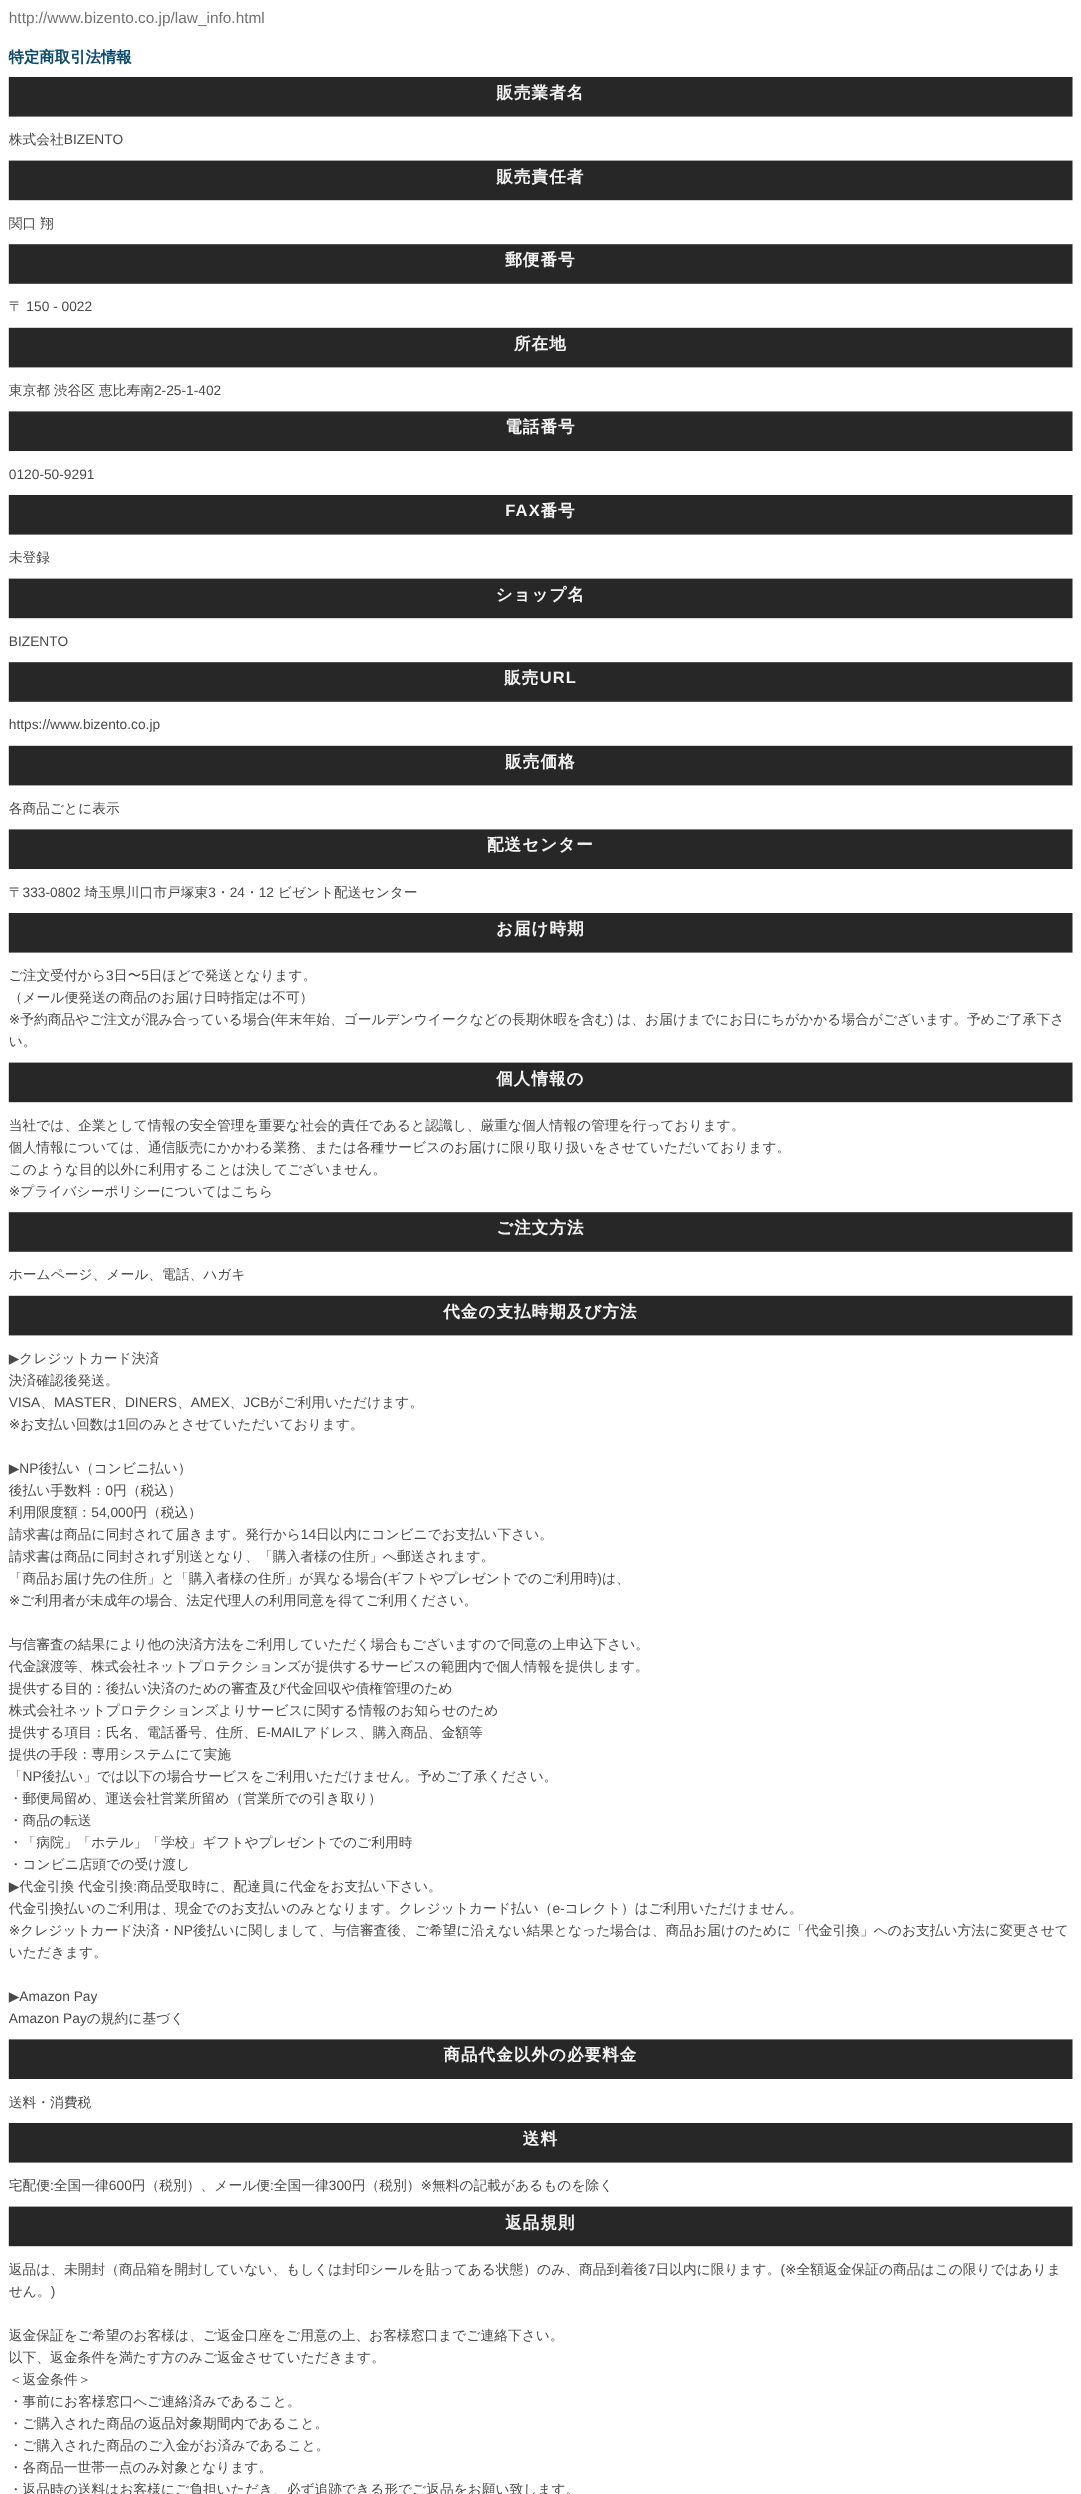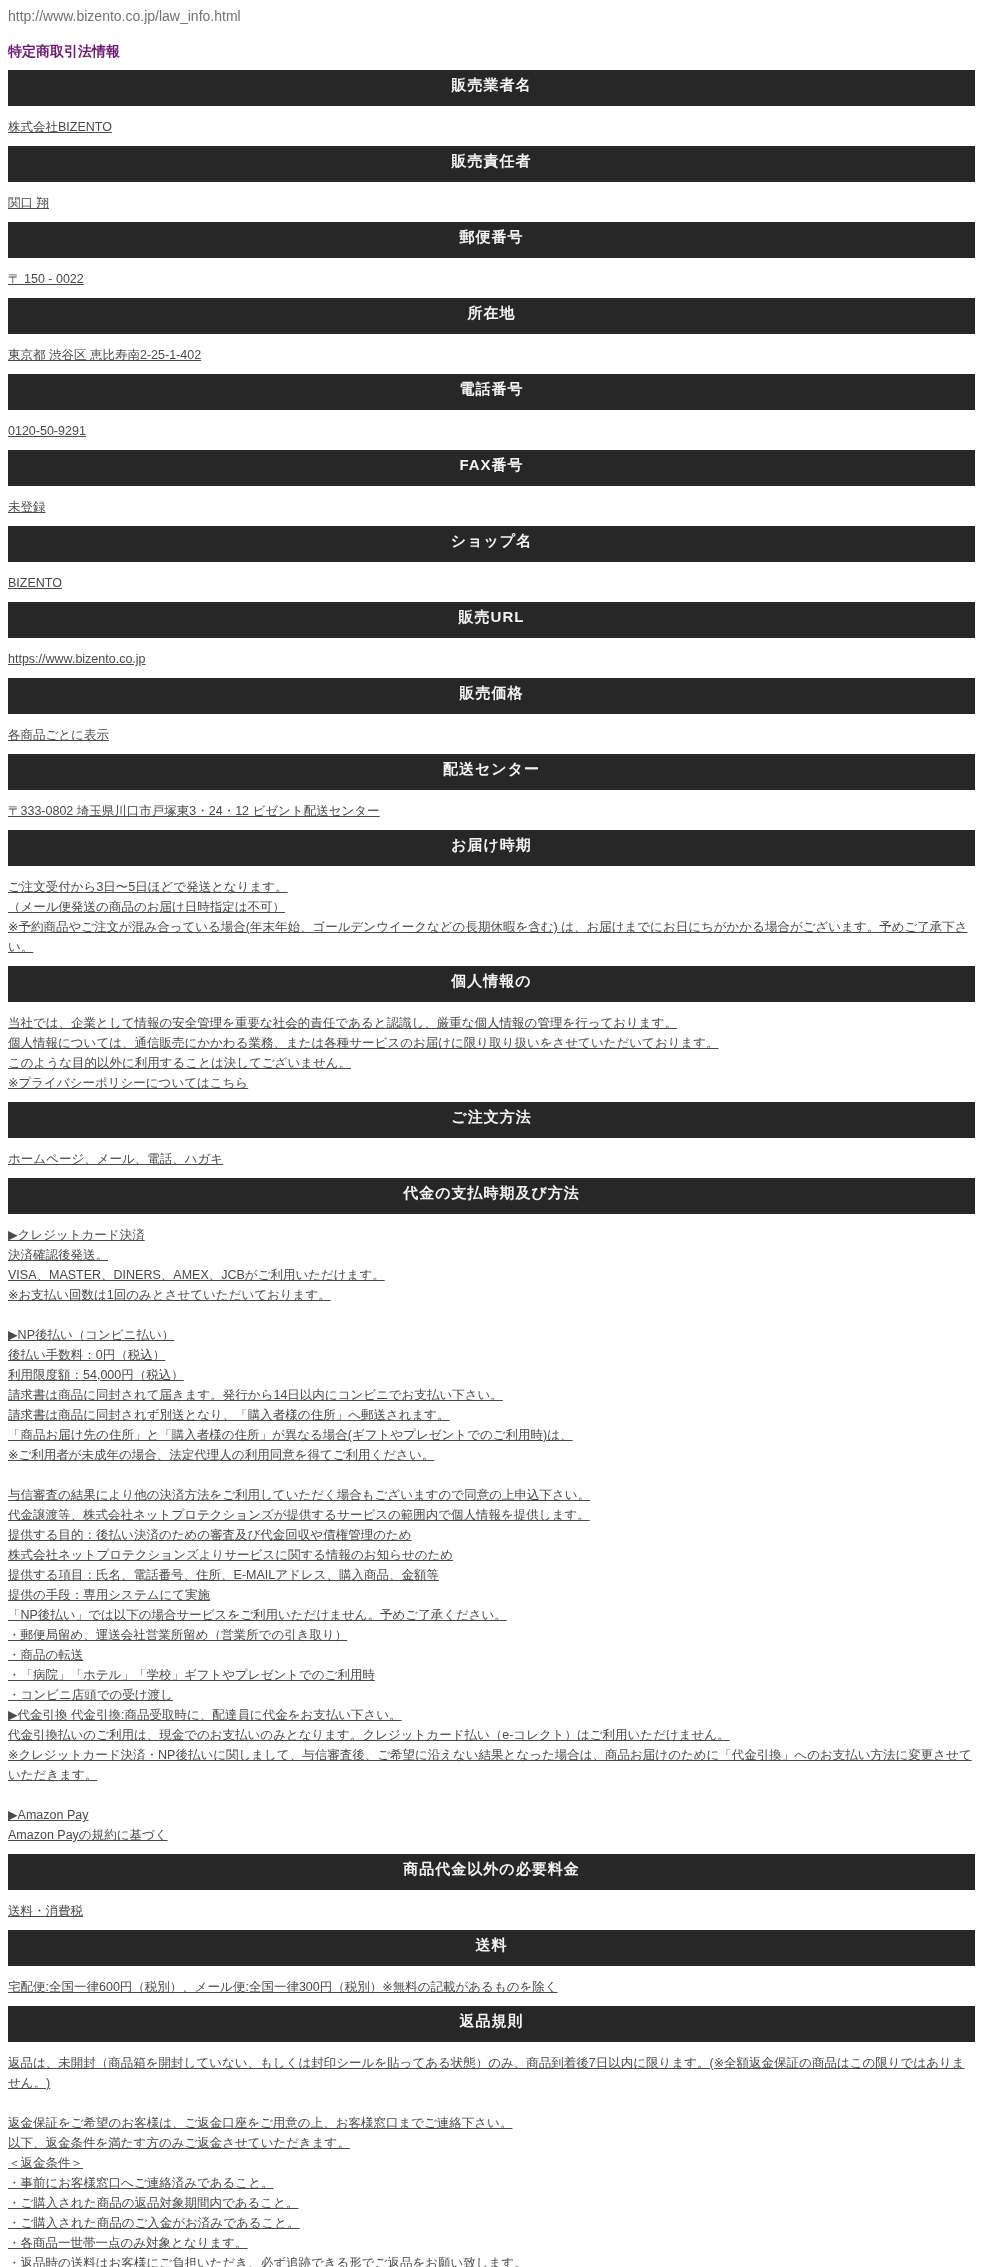--- a/index.html
+++ b/index.html
@@ -21,36 +21,35 @@
     padding:6px 8px 14px 8px;
   }
   .url-line{
     font-size:14px;
     color:#737373;
     margin:2px 0 0 0;
   }
   .page-title{
     font-size:14px;
     font-weight:bold;
-    color:#701a75;
+    color:#0c4a6e;
     margin:19px 0 9px 0;
   }
   .section-heading{
     background:var(--bar-bg);
     color:var(--bar-text);
     height:36px;
     line-height:30px;
     text-align:center;
     font-size:15px;
     font-weight:bold;
     letter-spacing:1px;
   }
   .section-body{
     padding:11px 0 9px 0;
-    text-decoration:underline;
   }
   .line{
     font-size:12.5px;
     line-height:20px;
     min-height:20px;
     white-space:pre-wrap;
   }
   .line.blank{height:20px;}
 </style>
 </head>

